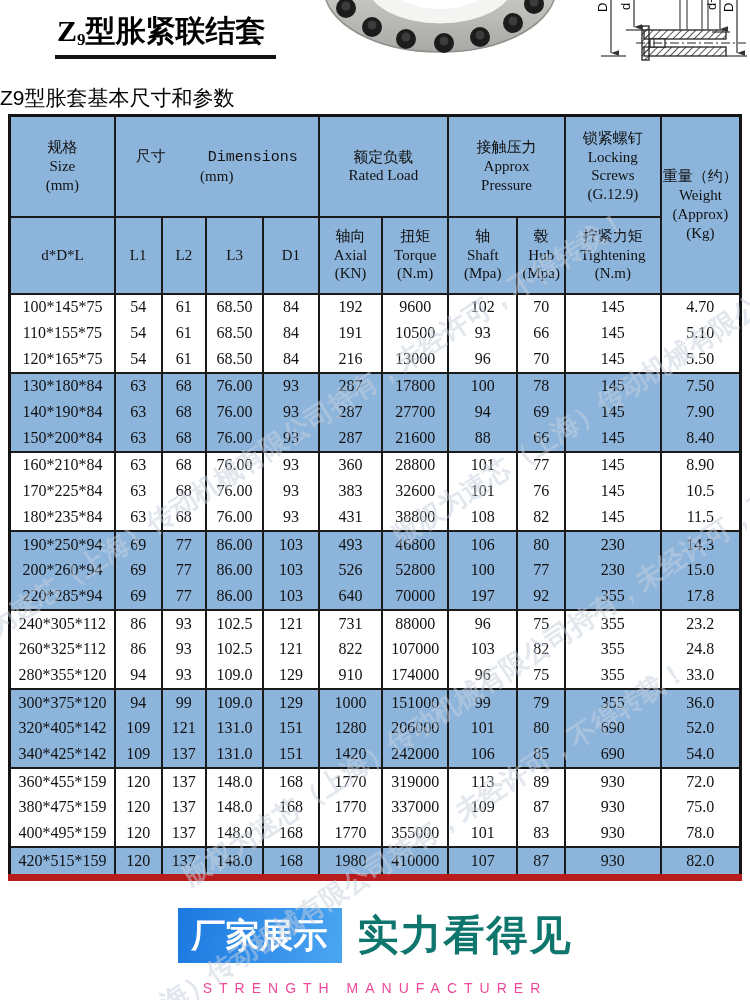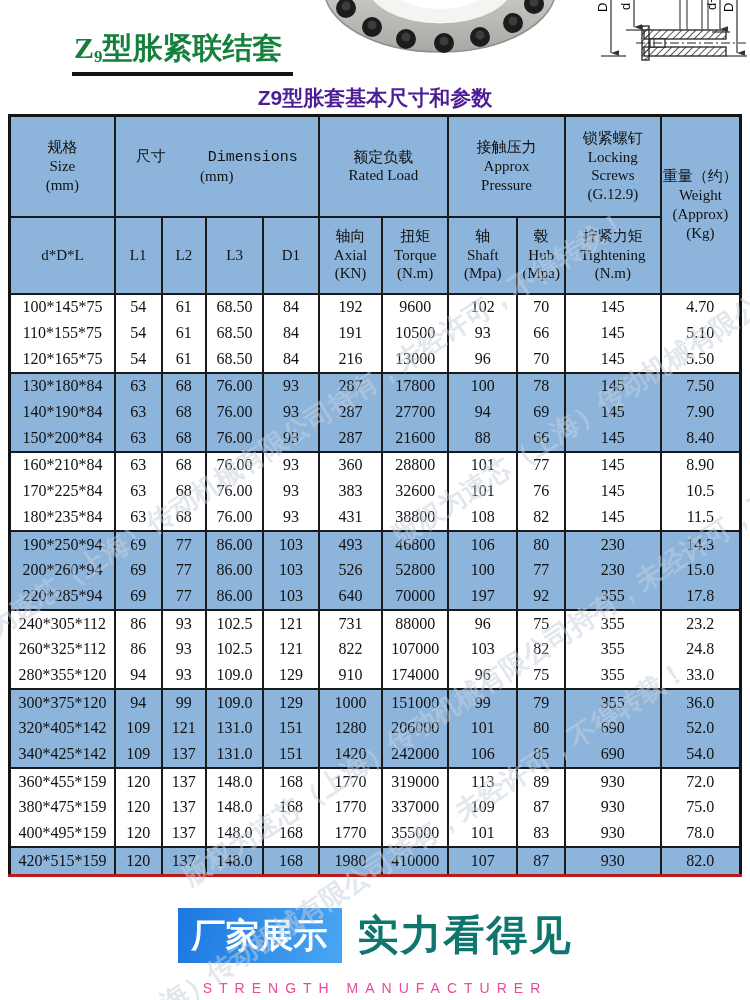--- a/index.html
+++ b/index.html
@@ -1,38 +1,38 @@
 <!DOCTYPE html>
 <html><head>
 <meta charset="utf-8">
 <style>
   html,body{margin:0;padding:0;background:#fff;}
   .page{position:relative;width:750px;height:1000px;background:#fff;overflow:hidden;
         font-family:"Liberation Serif",serif;color:#111;}
 
   
-  .title{position:absolute;left:55px;top:14px;margin:17px;font-size:30px;font-weight:bold;
-         color:#15803d;border-bottom:4px solid #141414;padding:0 10px 5px 2px;line-height:1.1;}
+  .title{position:absolute;left:55px;top:14px;margin:0;font-size:30px;font-weight:bold;
+         color:#000000;border-bottom:4px solid #141414;padding:0 10px 5px 2px;line-height:1.1;}
   .title sub{font-size:17px;vertical-align:-4px;}
   .photo{position:absolute;left:320px;top:0;width:245px;height:62px;overflow:hidden;}
   .drawing{position:absolute;left:598px;top:0;width:150px;height:64px;overflow:hidden;}
-  .subtitle{position:absolute;top:84px;left:0;width:100%;text-align:center;
-            font-family:"Liberation Sans",sans-serif;font-size:21px;font-weight:bold;color:#4c1d95;}
+  .subtitle{position:absolute;top:84px;left:0;width:100%;text-align:left;
+            font-family:"Liberation Sans",sans-serif;font-size:21px;font-weight:normal;color:#000000;}
 
   
   table.spec{position:absolute;left:8px;top:114px;width:734px;border-collapse:collapse;
              table-layout:fixed;text-align:center;border:3px solid #141414;}
   .spec th,.spec td{border:2px solid #1a1a1a;padding:0;font-weight:normal;overflow:hidden;}
   .spec thead th{background:#8db5dc;font-size:15px;line-height:1.25;}
   .spec tr.h1{height:101px;text-align:center;}
   .spec tr.h2{height:77px;}
   .spec .hgap{margin-left:42px;font-family:Liberation Mono, monospace;}
   .spec tbody td{font-size:16px;height:25.7px;line-height:1;border-top:none;border-bottom:none;}
   .spec tbody tr.gs td{border-top:2.5px solid #1a1a1a;}
-  .spec tbody tr:last-child td{border-bottom:3px solid #b91c1c;}
+  .spec tbody tr:last-child td{border-bottom:7px solid #b91c1c;}
   .spec tbody tr.hl td{background:#8db5dc;}
 
   
   .wm{position:absolute;white-space:nowrap;pointer-events:none;z-index:5;
       font-family:"Liberation Sans",sans-serif;font-weight:bold;font-size:27px;
       color:rgba(198,208,222,0.50);transform:rotate(-33deg);}
 
   
   .banner{position:absolute;top:908px;left:0;width:100%;text-align:center;
           font-family:"Liberation Sans",sans-serif;}

